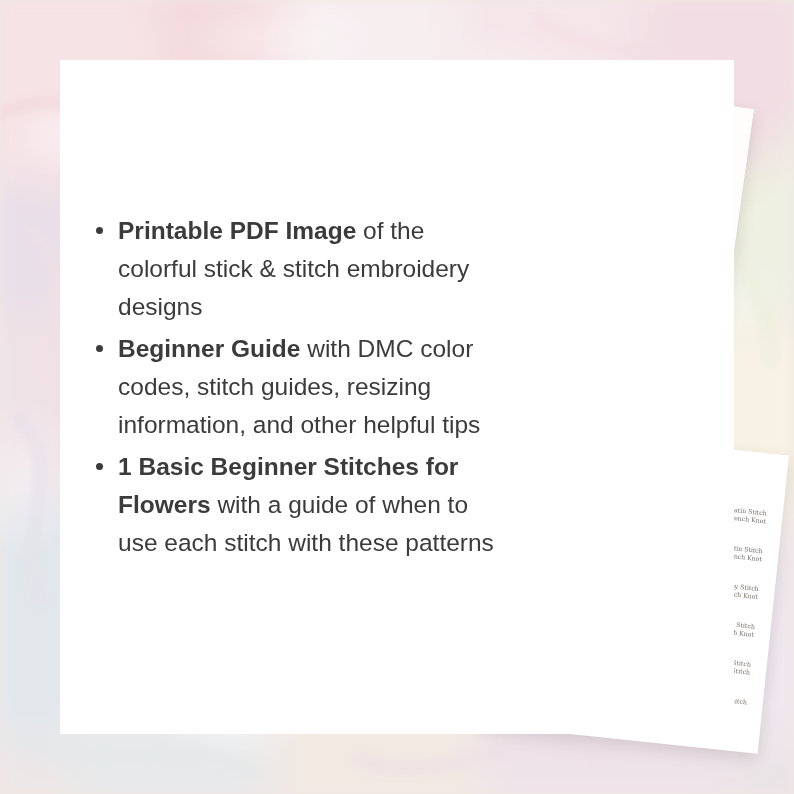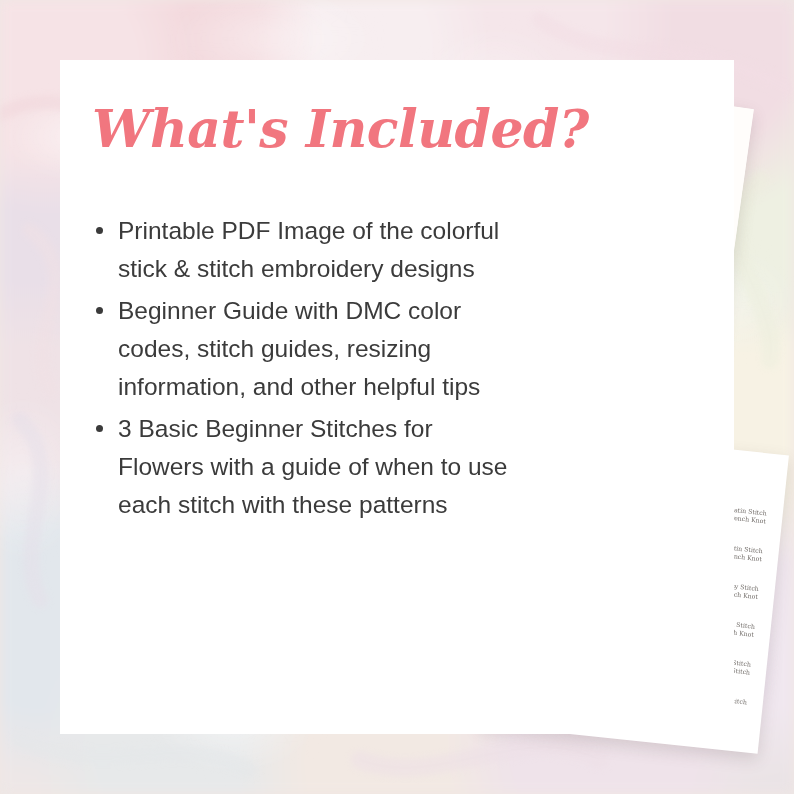--- a/index.html
+++ b/index.html
@@ -106,21 +106,21 @@
     content: "";
     position: absolute;
     left: -22px;
     top: 15px;
     width: 7px;
     height: 7px;
     border-radius: 50%;
     background: #3b3b3b;
   }
   .bullets b {
-    font-weight: normal;
+    font-weight: bold;
   }
 
   
   .photo {
     position: absolute;
     background: #ffffff;
     box-shadow: 0 6px 16px rgba(90,70,70,0.18);
     overflow: hidden;
   }
 
@@ -546,28 +546,27 @@
           </g>
         </svg>
         <div class="lbl-left"></div>
         <div class="lbl-right">Lazy Daisy Stitch</div>
       </div>
 
     </div>
   </div>
 
   <div class="card">
-    <div class="heading">What's Included?</div>
 
     <ul class="bullets">
       <li>
         <b>Printable PDF Image</b><span> of the colorful stick &amp; stitch embroidery designs</span>
       </li>
       <li>
         <b>Beginner Guide</b><span> with DMC color codes, stitch guides, resizing information, and other helpful tips</span>
       </li>
       <li>
-        <b>3 Basic Beginner Stitches for Flowers</b><span> with a guide of when to use each stitch with these patterns</span>
+        <b>1 Basic Beginner Stitches for Flowers</b><span> with a guide of when to use each stitch with these patterns</span>
       </li>
     </ul>
   </div>
 
 </div>
 
 </body></html>

